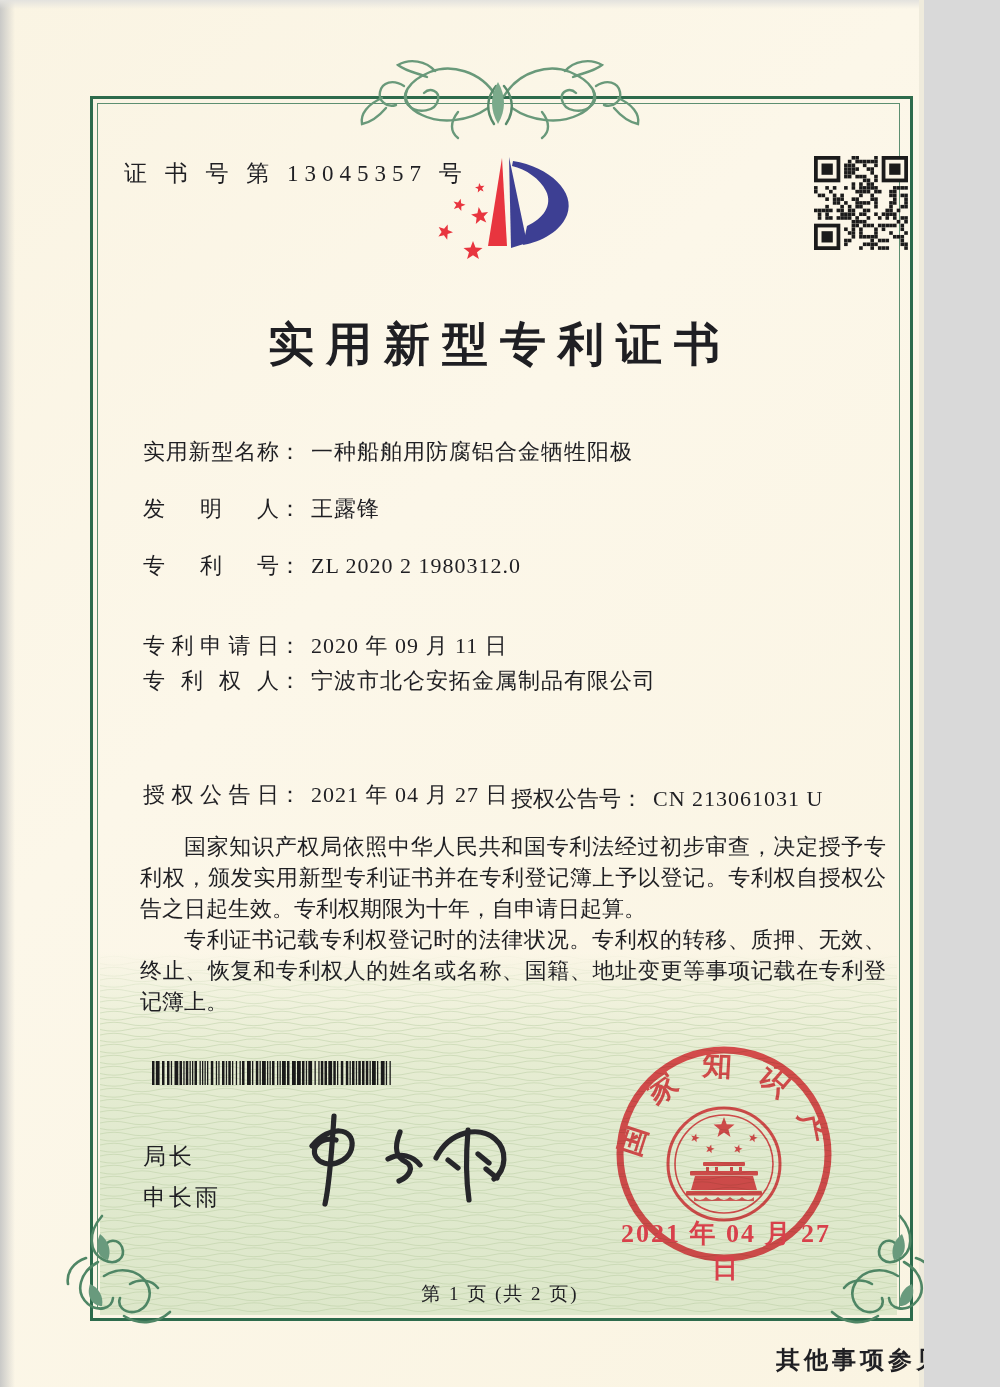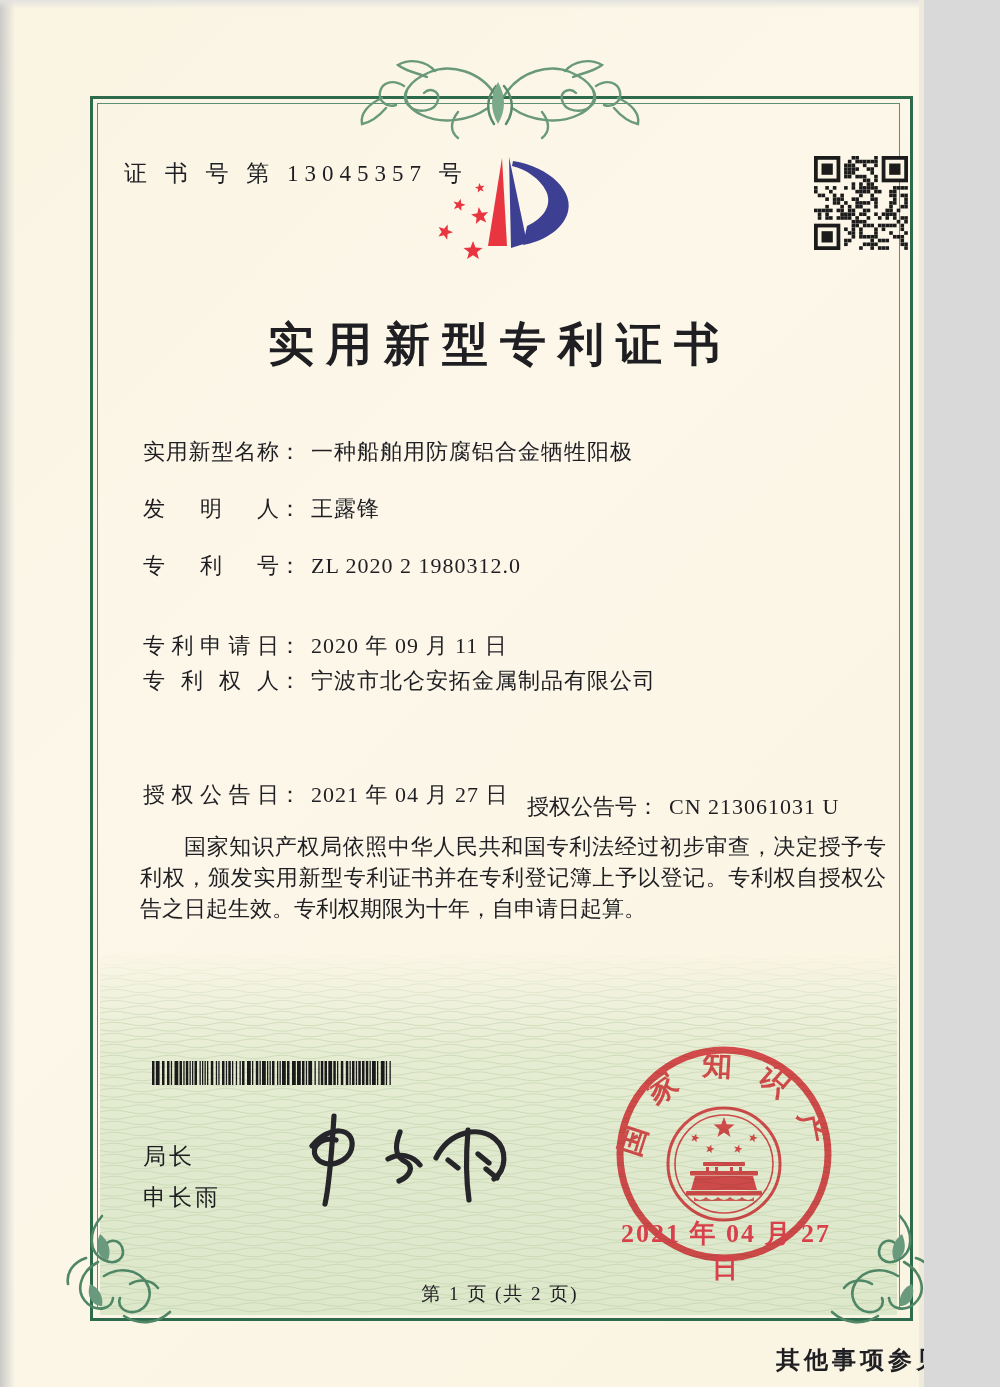--- a/index.html
+++ b/index.html
@@ -18,21 +18,21 @@
   .frame-inner{left:97px;top:103px;width:801px;height:1203px;border:1px solid #5d8f71;}
   
   .greenzone{left:100px;top:952px;width:797px;height:363px;
     background:linear-gradient(180deg,rgba(233,239,216,0) 0%,rgba(231,238,213,.45) 10%,rgba(227,235,207,.85) 28%,#e1eacf 52%,#dde7ca 100%);}
   .cert-no{left:124px;top:158px;font-size:23px;letter-spacing:6px;}
   .title{left:0;top:314px;width:1000px;text-align:center;font-size:46px;font-weight:bold;letter-spacing:12px;}
   .frow{left:143px;width:780px;font-size:22px;}
   .flabel{display:inline-block;width:136px;text-align:justify;text-align-last:justify;vertical-align:bottom;}
   .fcolon{display:inline-block;margin-right:10px;}
   .fvalue{letter-spacing:1px;}
-  .grant2{position:absolute;left:368px;top:12px;white-space:nowrap;margin-left:16px;}
+  .grant2{position:absolute;left:368px;top:4px;white-space:nowrap;}
   .paras{left:140px;top:831px;width:746px;font-size:22px;line-height:31px;text-align:justify;}
   .paras p{margin:0;text-indent:2em;}
   .official{left:143px;font-size:23px;font-family:"Liberation Sans","DejaVu Sans",sans-serif;letter-spacing:3px;}
   .pagenum{left:90px;top:1281px;width:820px;text-align:center;font-size:19px;letter-spacing:2px;}
   .backnote{left:0;top:1344px;width:1000px;text-align:right;font-size:24px;letter-spacing:4px;font-weight:bold;}
   .seal-date{left:606px;top:1216px;width:240px;text-align:center;font-size:26px;letter-spacing:2px;color:#d8414b;font-weight:bold;}
   svg{display:block;}
   .stamp{mix-blend-mode:multiply;opacity:.93;}
 </style>
 </head>
@@ -413,20 +413,21 @@
   </div>
   <div class="abs frow" style="top:780px;">
     <span class="flabel">授权公告日</span><span class="fcolon">：</span><span class="fvalue">2021 年 04 月 27 日</span>
     <span class="grant2">
       <span>授权公告号</span><span class="fcolon">：</span><span class="fvalue">CN 213061031 U</span>
     </span>
   </div>
 
   <div class="abs paras">
     <p>国家知识产权局依照中华人民共和国专利法经过初步审查，决定授予专利权，颁发实用新型专利证书并在专利登记簿上予以登记。专利权自授权公告之日起生效。专利权期限为十年，自申请日起算。</p>
+    <p>专利证书记载专利权登记时的法律状况。专利权的转移、质押、无效、终止、恢复和专利权人的姓名或名称、国籍、地址变更等事项记载在专利登记簿上。</p>
   </div>
 
   <svg id="barcode" class="abs" style="left:152px;top:1061px;" width="243" height="24" viewBox="0 0 243 24">
       <rect x="0.0" y="0" width="2.5" height="24" fill="#1a1a1a"></rect>
       <rect x="3.8" y="0" width="3.8" height="24" fill="#1a1a1a"></rect>
       <rect x="10.0" y="0" width="2.5" height="24" fill="#1a1a1a"></rect>
       <rect x="15.0" y="0" width="2.5" height="24" fill="#1a1a1a"></rect>
       <rect x="18.8" y="0" width="1.3" height="24" fill="#1a1a1a"></rect>
       <rect x="22.5" y="0" width="3.8" height="24" fill="#1a1a1a"></rect>
       <rect x="27.5" y="0" width="2.5" height="24" fill="#1a1a1a"></rect>

